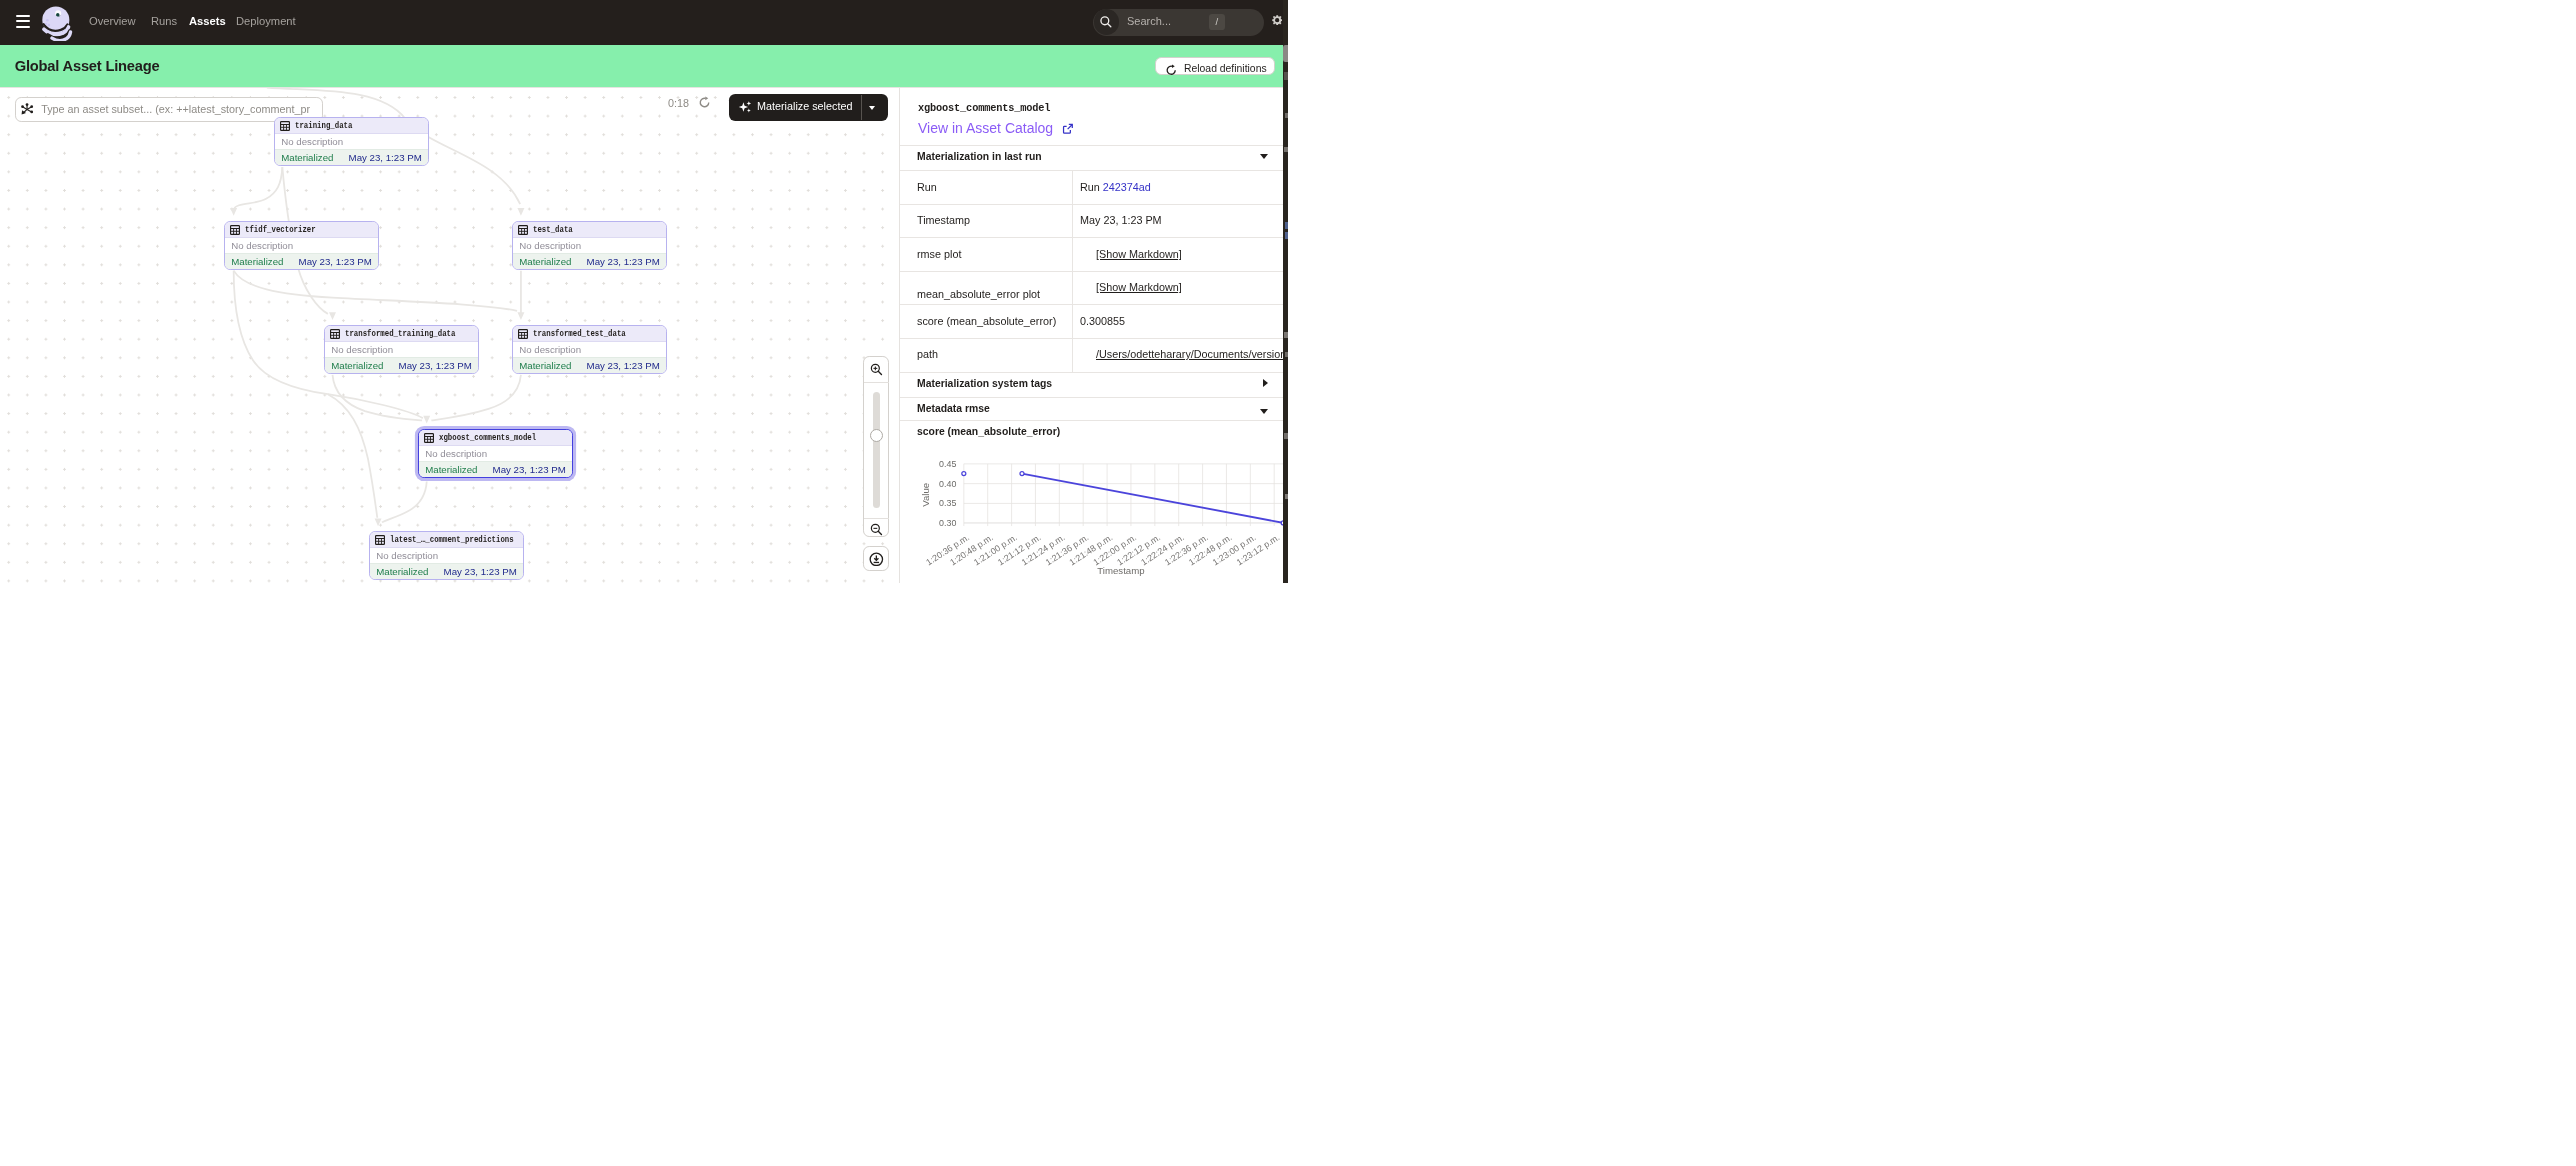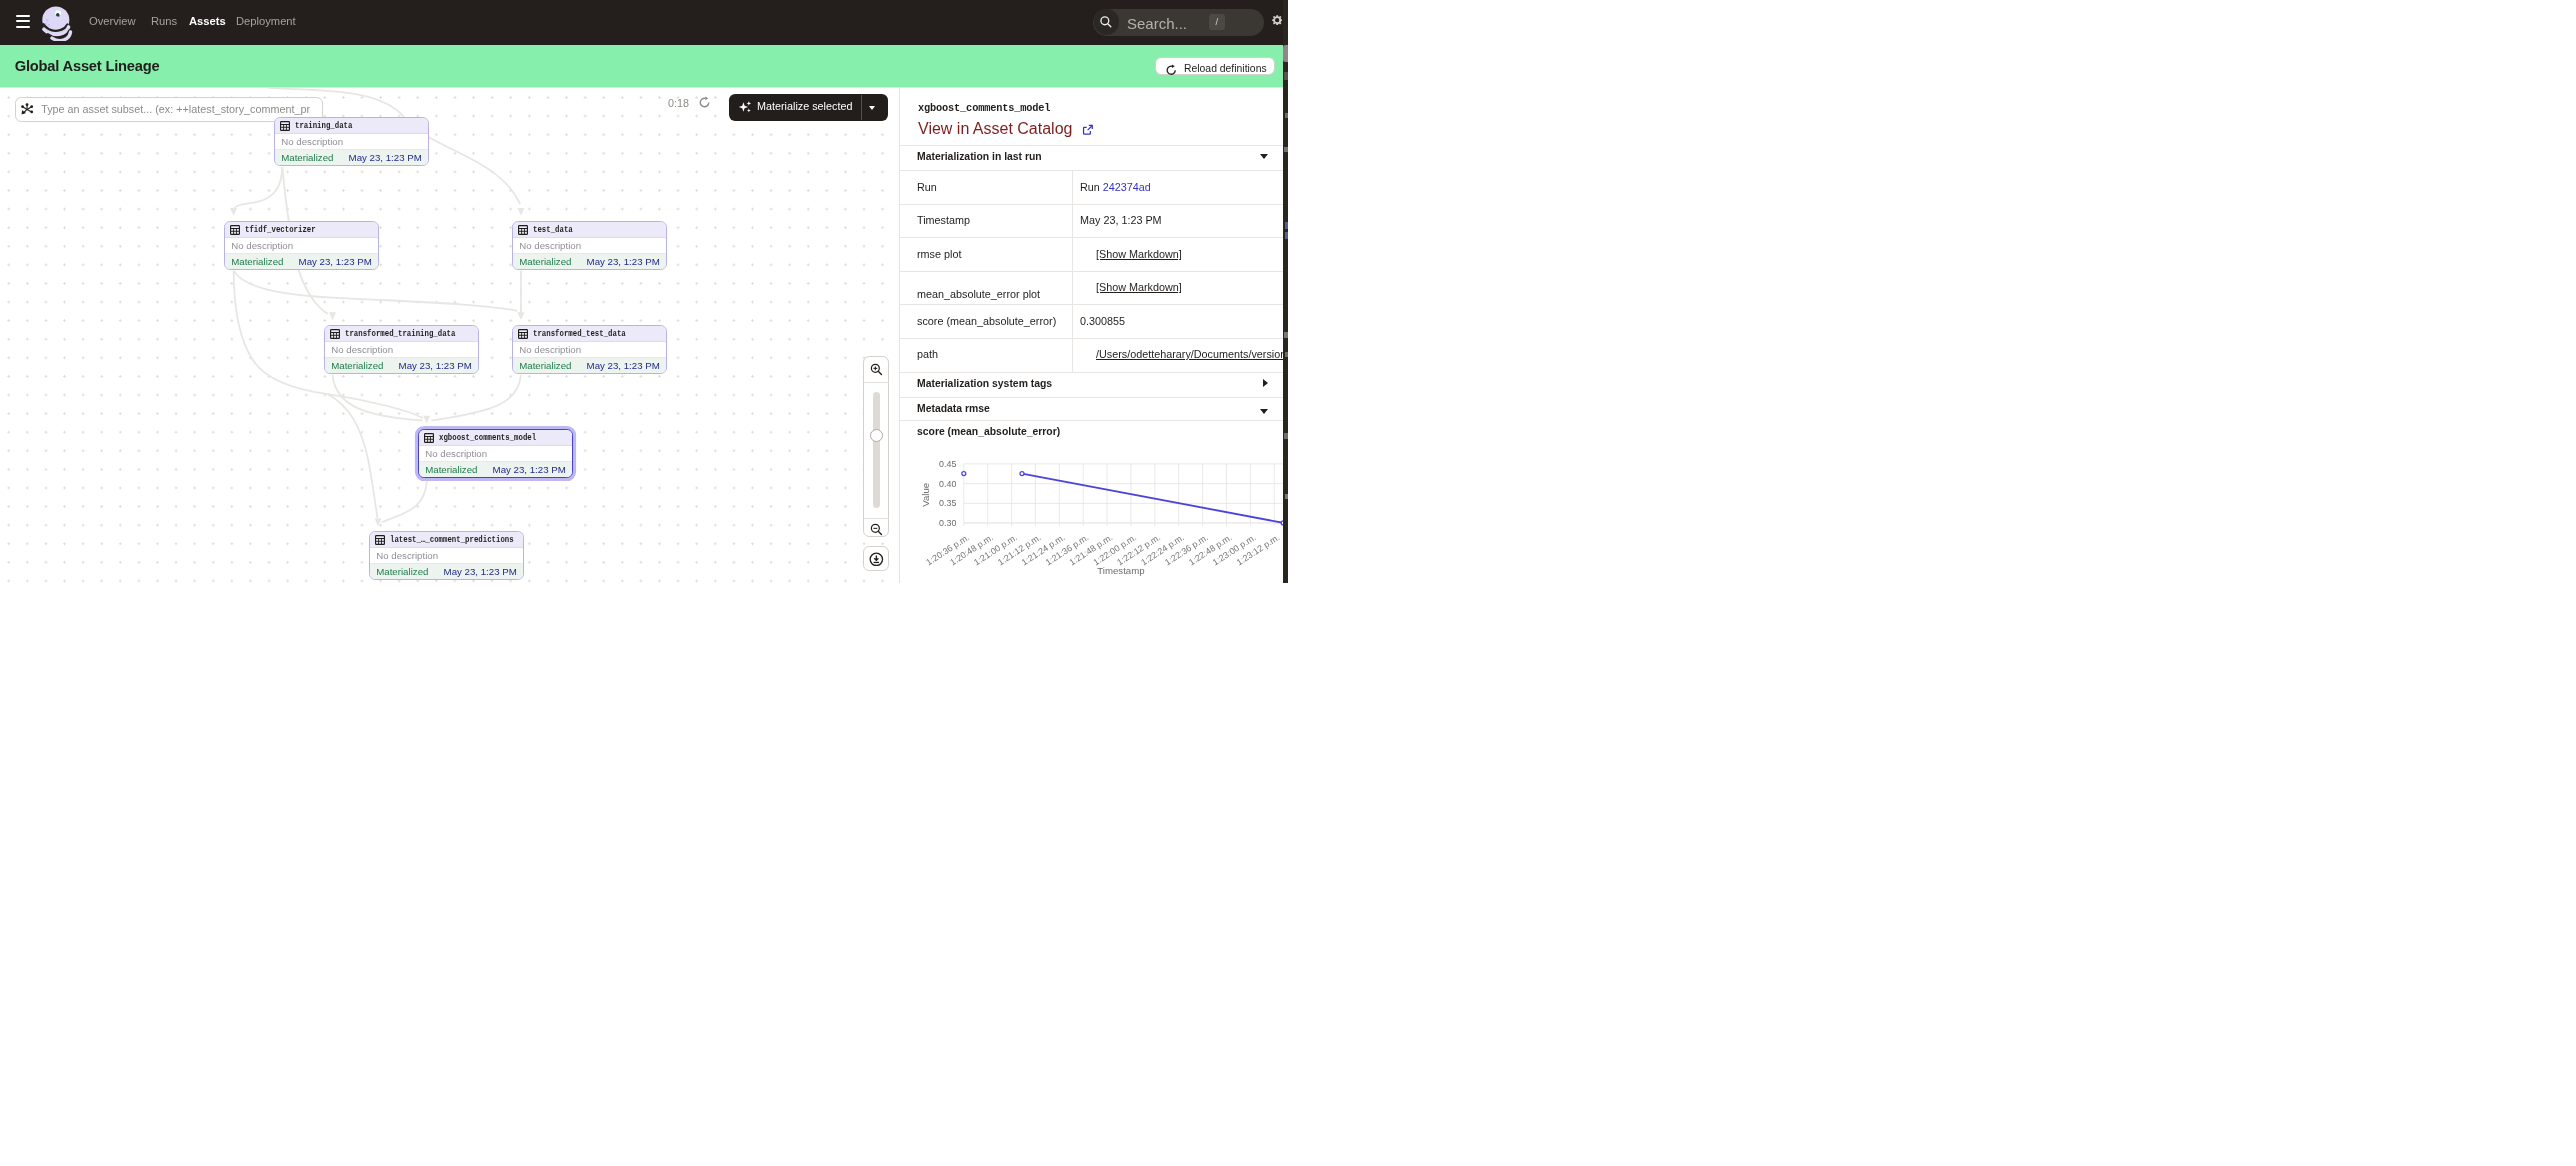--- a/index.html
+++ b/index.html
@@ -10,21 +10,21 @@
 
 
 #nav { position:absolute; left:0; top:0; width:1288px; height:45px; background:#241f1c; }
 #burger { position:absolute; left:15.5px; top:14.7px; width:14px; height:15.5px; }
 #burger div { position:absolute; left:0; width:14px; height:2px; background:#fff; border-radius:1.5px; }
 #logo { position:absolute; left:40px; top:4.6px; }
 .navitem { position:absolute; top:0; height:45px; line-height:43px; font-size:11.2px; color:#a5a19d; font-weight:500; }
 .navitem.active { color:#fff; font-weight:700; }
 #search { position:absolute; left:1093px; top:8.5px; width:171px; height:27px; background:#3b3733; border-radius:13.5px; }
 #search .mag { position:absolute; left:0.8px; top:0.8px; width:25.5px; height:25.5px; border-radius:50%; background:#2b2724; }
-#search .ph { position:absolute; left:34px; top:6.2px; font-size:15px; color:#b5b1ad; }
+#search .ph { position:absolute; left:34px; top:6.2px; font-size:11px; color:#b5b1ad; }
 #search .key { position:absolute; left:116px; top:5.4px; width:15.5px; height:16px; background:#4c4843; border-radius:3.1px; color:#cfccc8; font-size:9.7px; text-align:center; line-height:16px; }
 
 
 #phead { position:absolute; left:0; top:45px; width:1288px; height:43px; background:#86efac; border-bottom:0.8px solid #e7e4e1; }
 #ptitle { position:absolute; left:14.7px; top:13px; font-size:14.7px; font-weight:700; color:#211e1c; letter-spacing:-0.2px; }
 #reload { position:absolute; left:1155px; top:12.4px; width:120px; height:18px; background:#fff; border:0.8px solid #d4d1cd; border-radius:6.2px; }
 #reload span { position:absolute; left:28px; top:4.6px; font-size:10.4px; color:#211e1c; }
 
 
 #graph { position:absolute; left:0; top:88px; width:899px; height:495px; background:#fff;
@@ -335,21 +335,21 @@
       <svg style="position:absolute;left:5.4px;top:4.6px" width="14.7" height="14.7" viewBox="0 0 19 19">
           <circle cx="9.5" cy="9.5" r="8" fill="none" stroke="#211e1c" stroke-width="1.7"></circle>
           <path d="M9.5 4.5 L9.5 10.5 M6.8 8 L9.5 10.8 L12.2 8" stroke="#211e1c" stroke-width="1.7" fill="none"></path>
           <line x1="6" y1="13.5" x2="13" y2="13.5" stroke="#211e1c" stroke-width="1.7"></line>
         </svg>
     </div>
   </div>
 
   <div id="side">
     <div class="abs" style="left:18px; top:13px; font-family:'Liberation Mono',monospace; font-size:11.6px; font-weight:700; transform:scaleX(0.89); transform-origin:left center; color:#211e1c; letter-spacing:-0.2px;">xgboost_comments_model</div>
-    <div class="abs" style="left:18px; top:32px; font-size:16px; color:#7f1d1d;">View in Asset Catalog
+    <div class="abs" style="left:18px; top:32px; font-size:14px; color:#8b5cf6;">View in Asset Catalog
       <svg style="vertical-align:-1.5px; margin-left:5.4px" width="11.6" height="11.6" viewBox="0 0 15 15">
           <path d="M10.8 9 L10.8 12.2 Q10.8 13.2 9.8 13.2 L3 13.2 Q2 13.2 2 12.2 L2 5.4 Q2 4.4 3 4.4 L6 4.4" fill="none" stroke="#3532c7" stroke-width="1.6"></path>
           <path d="M8.8 1.9 L13.3 1.9 L13.3 6.4" fill="none" stroke="#3532c7" stroke-width="1.6"></path>
           <line x1="13" y1="2.2" x2="7.3" y2="7.9" stroke="#3532c7" stroke-width="1.6"></line>
         </svg>
     </div>
     <div class="hline" style="top:57px"></div>
     <div class="abs bold" style="left:17px; top:63px; font-size:10.4px;">Materialization in last run</div>
     <div class="caret-d" style="left:360px; top:66px;"></div>
 

